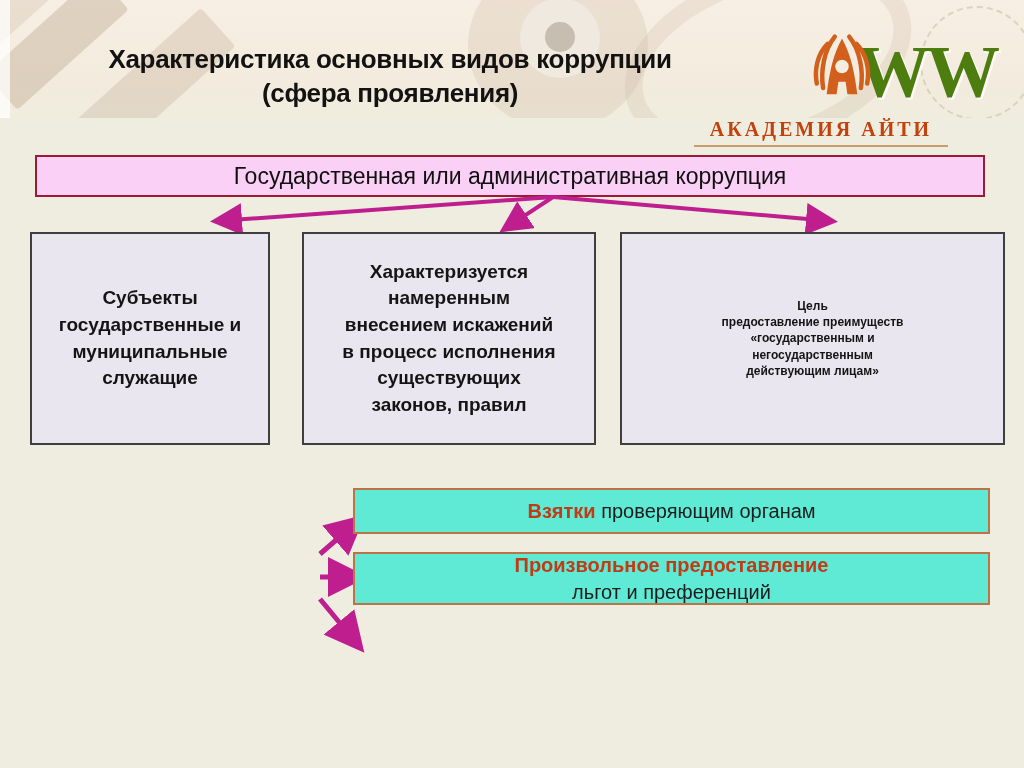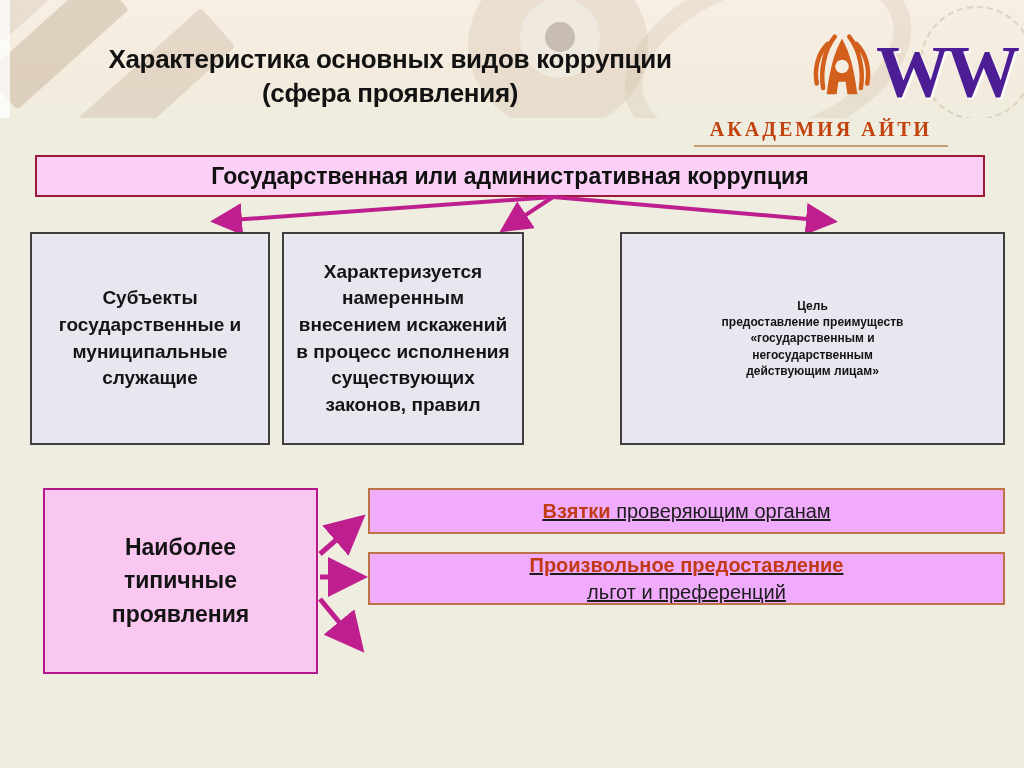--- a/index.html
+++ b/index.html
@@ -21,52 +21,52 @@
   .swirl{left:620px;top:-30px;width:260px;height:140px;border-radius:50%;
     border:18px solid rgba(205,185,160,.25);transform:rotate(-18deg);background:none;}
   .fingerprint{left:920px;top:6px;width:110px;height:110px;border-radius:50%;
     border:2px dashed rgba(190,168,140,.4);}
   .white-edge{position:absolute;left:0;top:0;width:10px;height:118px;background:rgba(255,255,255,.75);}
 
   .slide-title{position:absolute;left:30px;top:42px;width:720px;text-align:center;
     font-weight:bold;font-size:26px;line-height:1.32;color:#121212;letter-spacing:-.3px;}
 
   .ww-mark{position:absolute;left:856px;top:30px;font-family:"Liberation Serif",serif;
-    font-weight:bold;font-size:74px;color:#4c1d95;text-shadow:2px 2px 0 rgba(255,255,255,.85);
-    letter-spacing:-4px;margin-left:20px;}
+    font-weight:bold;font-size:74px;color:#4d7c0f;text-shadow:2px 2px 0 rgba(255,255,255,.85);
+    letter-spacing:-4px;}
   .logo{position:absolute;left:806px;top:28px;}
   .brand-name{position:absolute;left:688px;top:118px;width:266px;text-align:center;
     font-family:"Liberation Serif",serif;font-weight:bold;font-size:20px;color:#c2410c;
     letter-spacing:3px;white-space:nowrap;}
   .brand-underline{position:absolute;left:694px;top:145px;width:254px;height:2px;background:#c99c70;}
 
   
   .banner{position:absolute;left:35px;top:155px;width:950px;height:42px;box-sizing:border-box;
     background:#fbd0f6;border:2px solid #9a1b33;display:flex;align-items:center;justify-content:center;
-    font-weight:bold;font-size:23px;color:#101010;}
+    font-weight:normal;font-size:23px;color:#101010;}
 
   
   .tbox{position:absolute;top:232px;height:213px;box-sizing:border-box;background:#eae6ef;
     border:2px solid #3f3f3f;display:flex;flex-direction:column;align-items:center;justify-content:center;
     text-align:center;color:#141414;}
   .tbox .main{font-weight:bold;font-size:19px;line-height:1.4;white-space:pre-line;}
   #box-subjects{left:30px;width:240px;}
-  #box-characteristics{left:282px;width:242px;}
+  #box-characteristics{left:302px;width:294px;}
   #box-goal{left:620px;width:385px;}
   #box-goal .main{font-size:12px;line-height:1.35;}
   #box-goal .attribution{font-weight:bold;font-size:14px;line-height:1.35;margin-top:4px;white-space:pre-line;}
 
   
   .pink-box{position:absolute;left:43px;top:488px;width:275px;height:186px;box-sizing:border-box;
     background:#fac7f0;border:2px solid #b5188a;display:flex;align-items:center;justify-content:center;
     text-align:center;font-weight:bold;font-size:23px;line-height:1.45;color:#141414;white-space:pre-line;}
 
-  .item{position:absolute;left:368px;width:637px;box-sizing:border-box;background:#f0abfc;
+  .item{position:absolute;left:353px;width:637px;box-sizing:border-box;background:#5eead4;
     border:2px solid #be7347;display:flex;flex-direction:column;align-items:center;justify-content:center;
-    text-align:center;font-size:20px;color:#1c1c1c;line-height:1.35;text-decoration:underline;}
+    text-align:center;font-size:20px;color:#1c1c1c;line-height:1.35;}
   #item-bribes{top:488px;height:46px;}
   #item-arbitrary{top:552px;height:53px;}
   #item-redistribution{top:628px;height:88px;}
   #item-redistribution .wrap{max-width:560px;}
   .hl{color:#c13b17;font-weight:bold;}
 
   
   svg.connectors{position:absolute;left:0;top:0;pointer-events:none;}
 </style>
 </head>
@@ -137,23 +137,20 @@
 законов, правил</div>
   </div>
   <div class="tbox" id="box-goal">
     <div class="main">Цель
 предоставление преимуществ
 «государственным и
 негосударственным
 действующим лицам»</div>
   </div>
 
-  <div class="pink-box">Наиболее
-типичные
-проявления</div>
 
   <svg class="connectors" width="1024" height="768" style="top:0;">
     <line x1="320" y1="554" x2="358" y2="521" stroke="#be1e8e" stroke-width="5" marker-end="url(#ah)"></line>
     <line x1="320" y1="577" x2="358" y2="577" stroke="#be1e8e" stroke-width="5" marker-end="url(#ah)"></line>
     <line x1="320" y1="599" x2="358" y2="645" stroke="#be1e8e" stroke-width="5" marker-end="url(#ah)"></line>
   </svg>
 
   <div class="item" id="item-bribes">
     <div>
       <span class="hl">Взятки</span><span> проверяющим органам</span>

